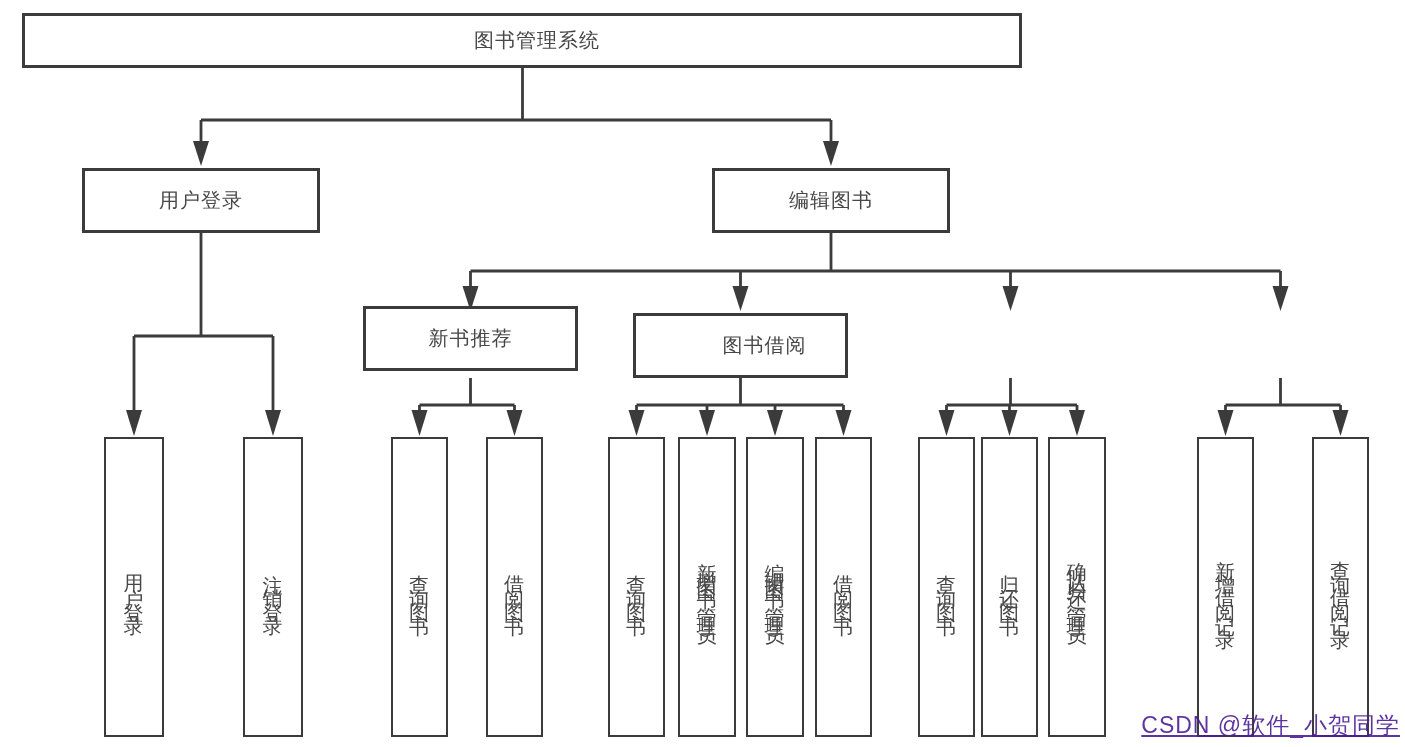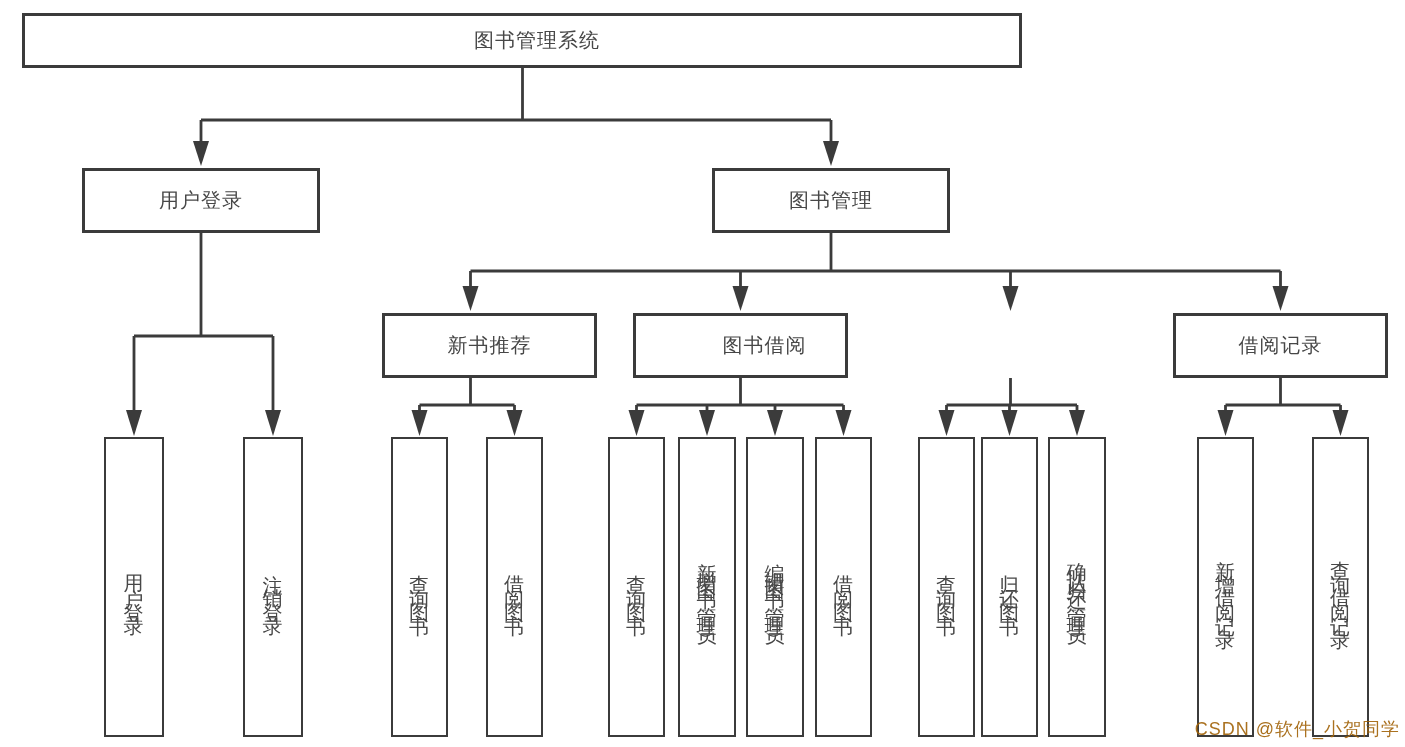--- a/index.html
+++ b/index.html
@@ -39,26 +39,27 @@
     font-size: 20px;
     letter-spacing: 14px;
     line-height: 1;
     white-space: nowrap;
   }
   .vbox.vlong .lbl { letter-spacing: 9px; }
   .watermark {
     position: absolute;
     right: 5px;
     bottom: 6px;
-    font-size: 18px;
+    font-size: 23px;
     letter-spacing: 1px;
-    color: #a16207;
+    color: #4c1d95;
     opacity: 0.9;
     z-index: 10;
     white-space: nowrap;
+    text-decoration: underline;
   }
 </style>
 </head>
 <body>
 
 <div class="canvas">
 
   <svg class="connectors" viewBox="0 0 1405 747" xmlns="http://www.w3.org/2000/svg">
     <g stroke="#3b3b3b" stroke-width="2.8" fill="none">
 
@@ -107,31 +108,28 @@
   </svg>
 
   <div class="node hbox" style="left:22px; top:13px; width:1000px; height:55px;padding-left:30px;">
     <span class="lbl">图书管理系统</span>
   </div>
 
   <div class="node hbox" style="left:82px; top:168px; width:238px; height:65px;">
     <span class="lbl">用户登录</span>
   </div>
   <div class="node hbox" style="left:712px; top:168px; width:238px; height:65px;">
-    <span class="lbl">图书管理</span>
+    <span class="lbl">编辑图书</span>
   </div>
 
-  <div class="node hbox" style="left:363px; top:313px; width:215px; height:65px;margin-left:19px;">
+  <div class="node hbox" style="left:363px; top:306px; width:215px; height:65px;">
     <span class="lbl">新书推荐</span>
   </div>
   <div class="node hbox" style="left:633px; top:313px; width:215px; height:65px;padding-left:48px;">
     <span class="lbl">图书借阅</span>
-  </div>
-  <div class="node hbox" style="left:1173px; top:313px; width:215px; height:65px;">
-    <span class="lbl">借阅记录</span>
   </div>
 
   <div class="node vbox" style="left:104px; top:437px; width:60px; height:300px;">
     <span class="lbl">用户登录</span>
   </div>
   <div class="node vbox" style="left:243px; top:437px; width:60px; height:300px;">
     <span class="lbl">注销登录</span>
   </div>
 
   <div class="node vbox" style="left:391px; top:437px; width:57px; height:300px;">

